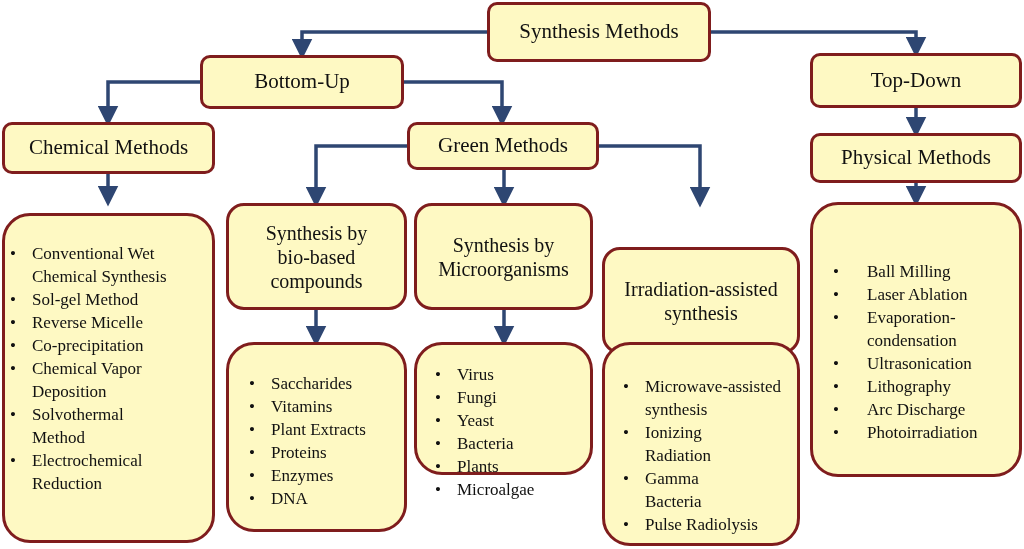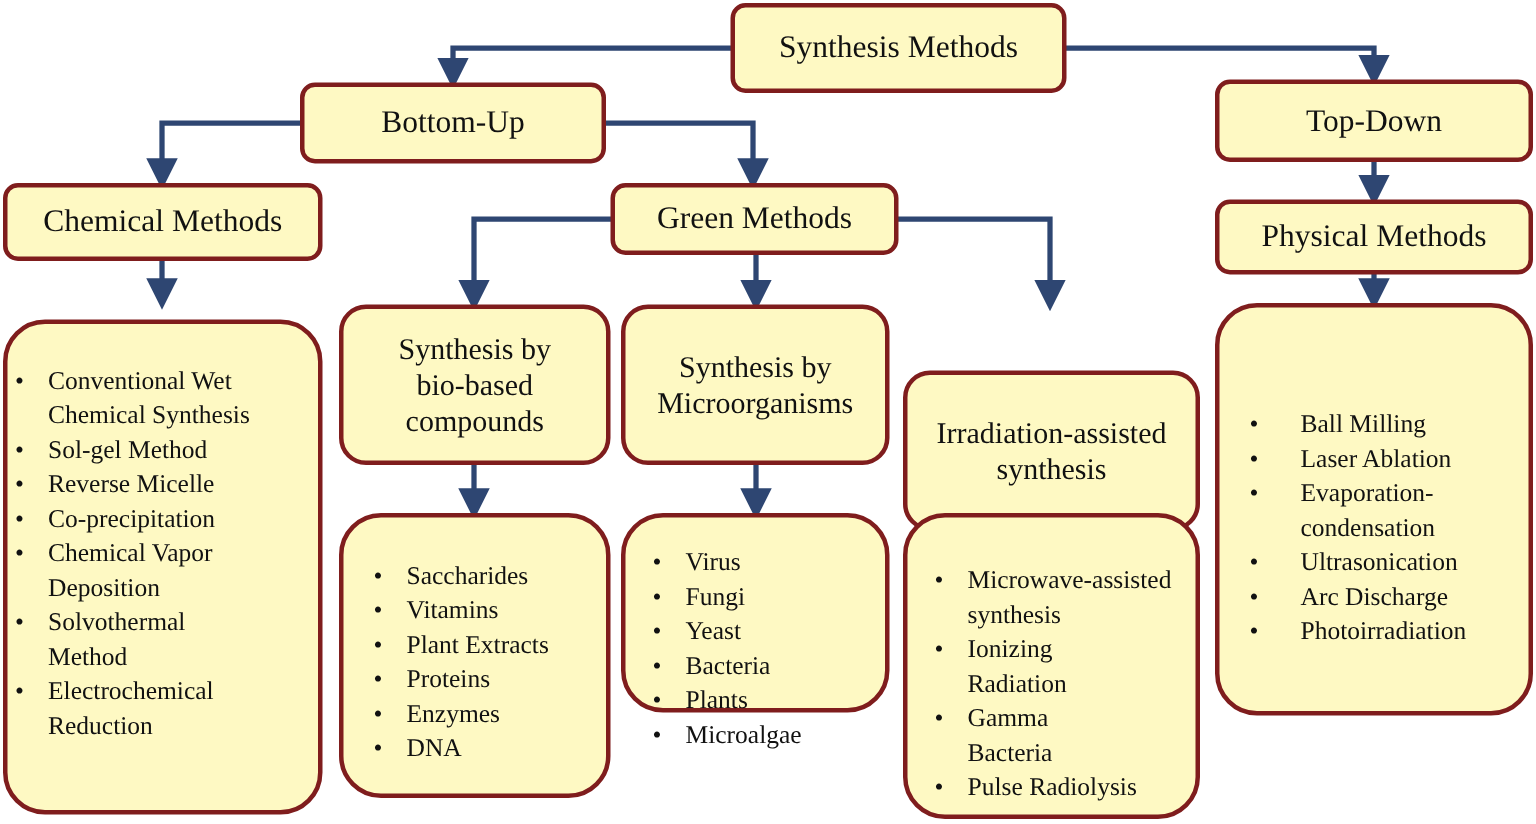--- a/index.html
+++ b/index.html
@@ -128,16 +128,17 @@
     <li>Pulse Radiolysis</li>
   </ul>
 </div>
 
 <div class="node leaf wide" style="left:810px; top:202px; width:212px; height:275px; padding:24px 6px 0 20px;align-items:center;">
   <ul>
     <li>Ball Milling</li>
     <li>Laser Ablation</li>
     <li style="max-width:150px;">Evaporation-condensation</li>
     <li>Ultrasonication</li>
+    <li>Lithography</li>
     <li>Arc Discharge</li>
     <li>Photoirradiation</li>
   </ul>
 </div>
 
 </body></html>

